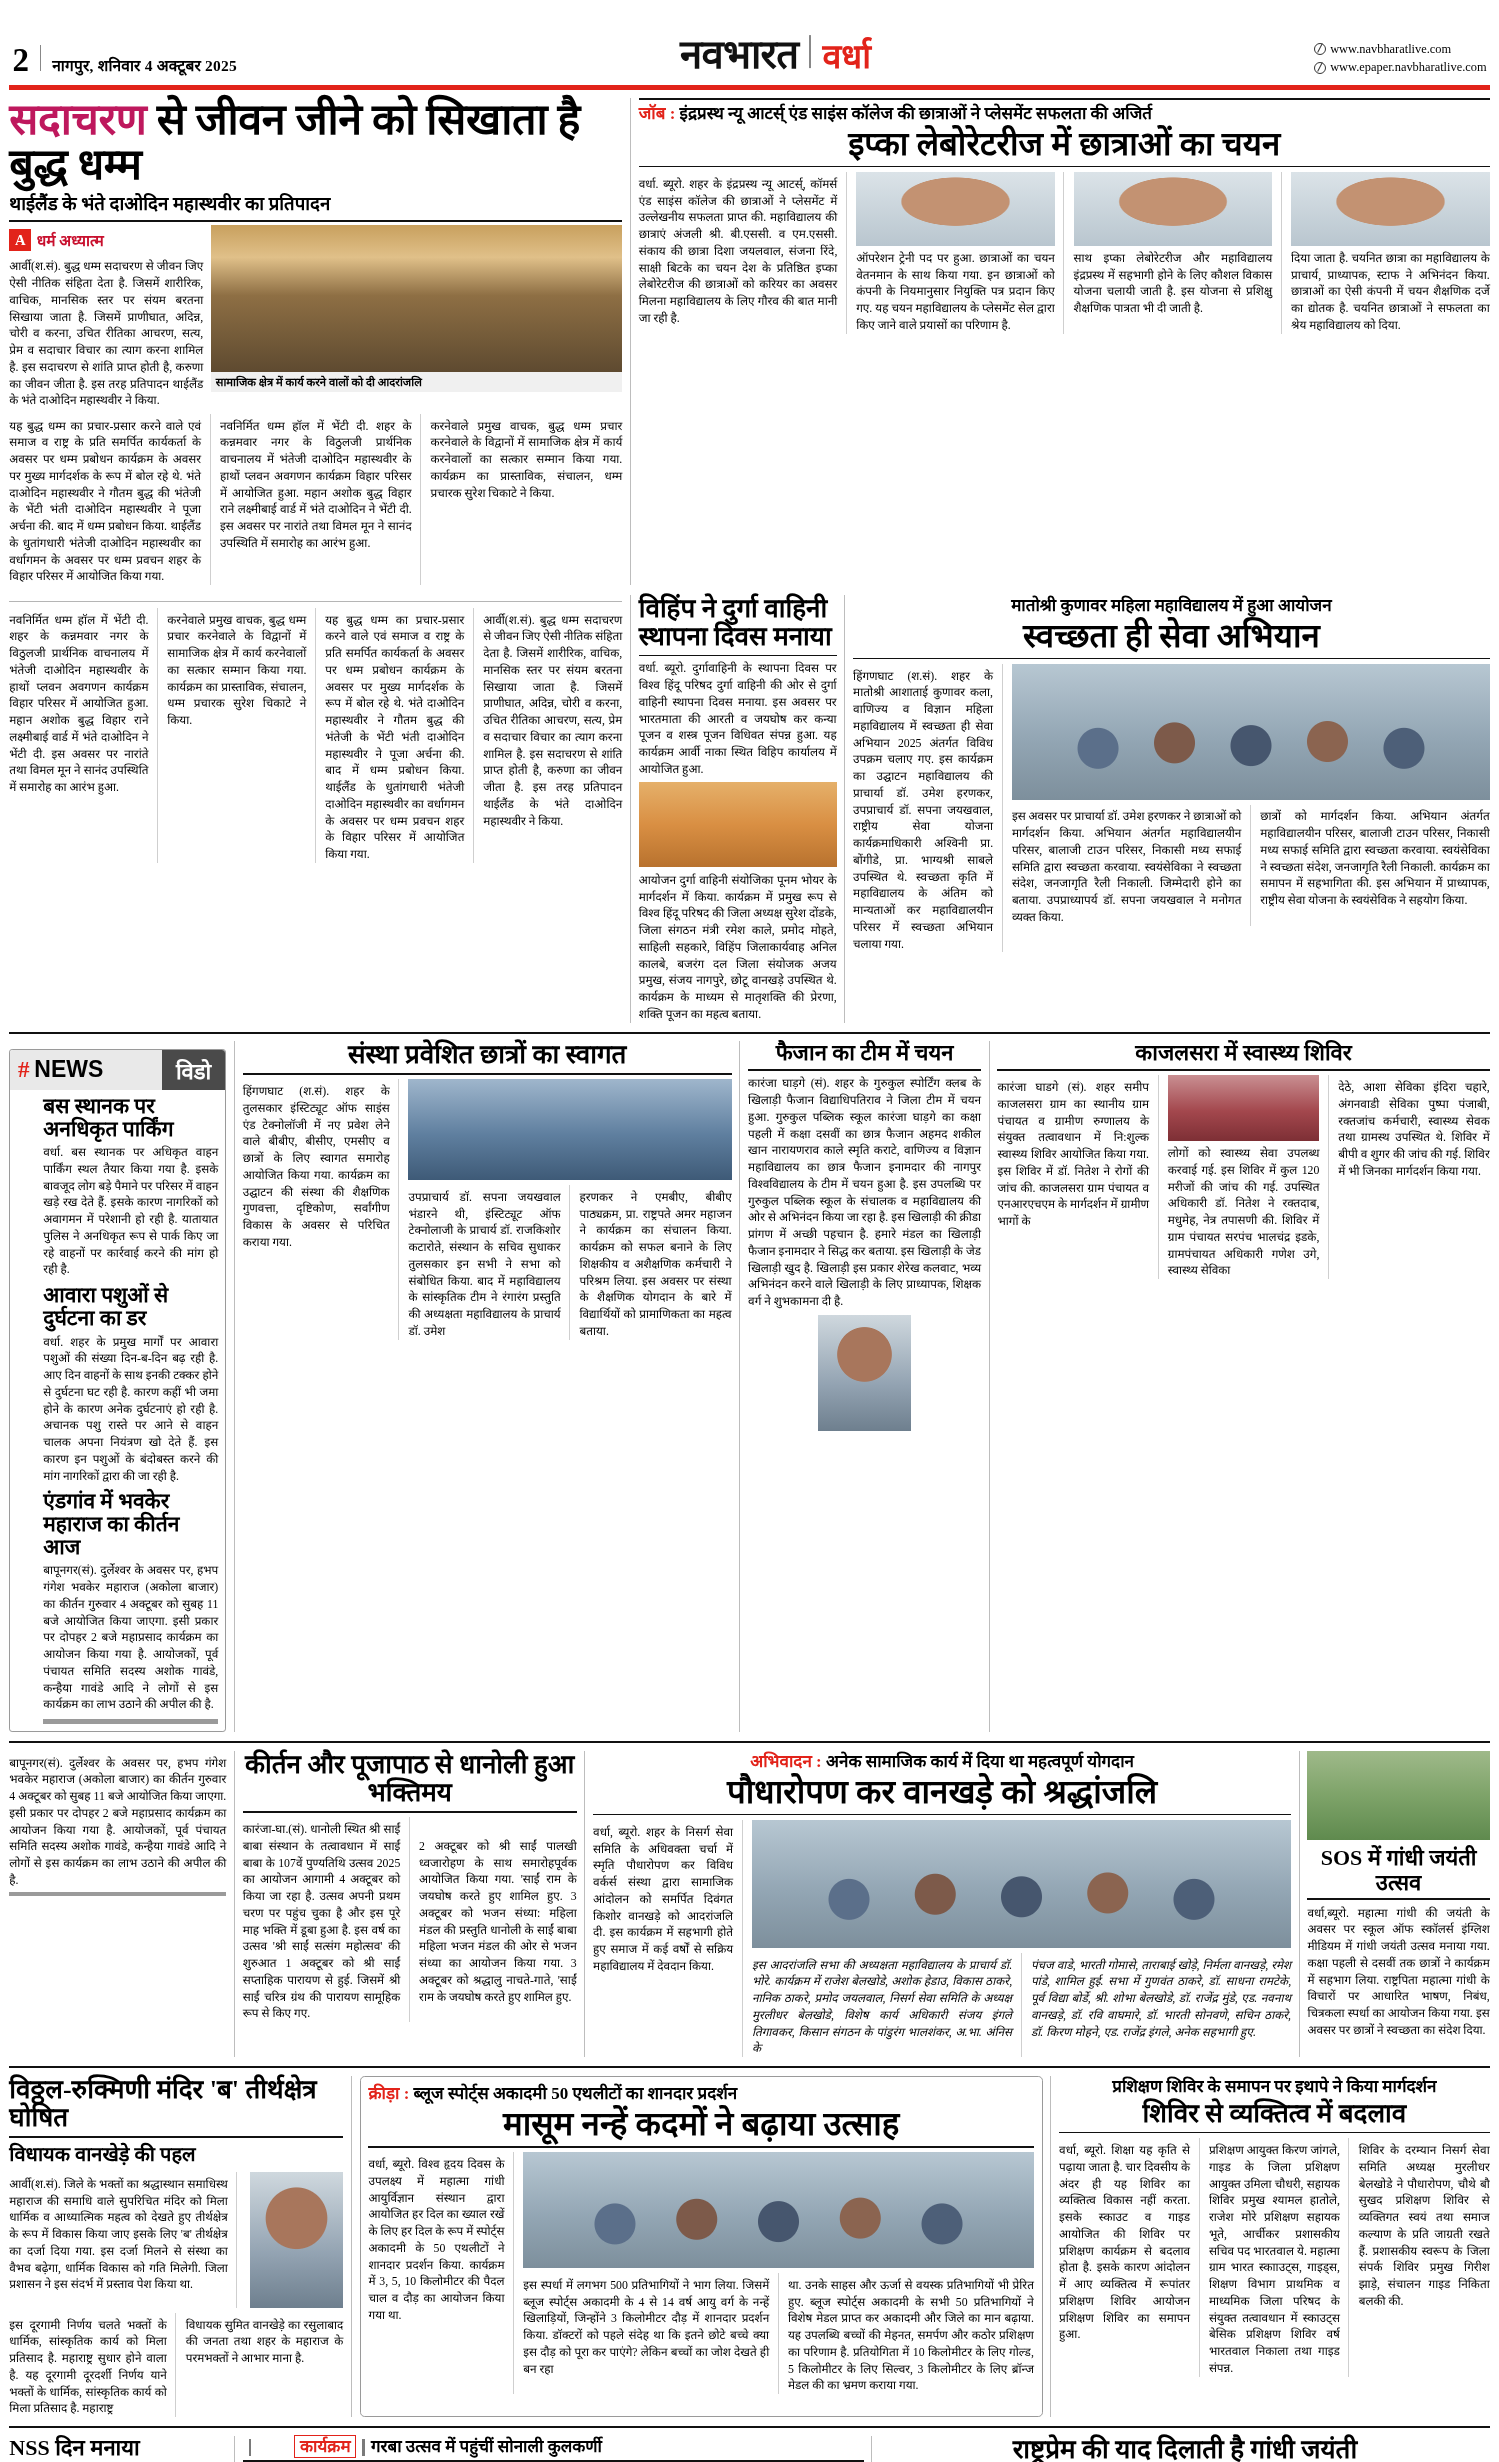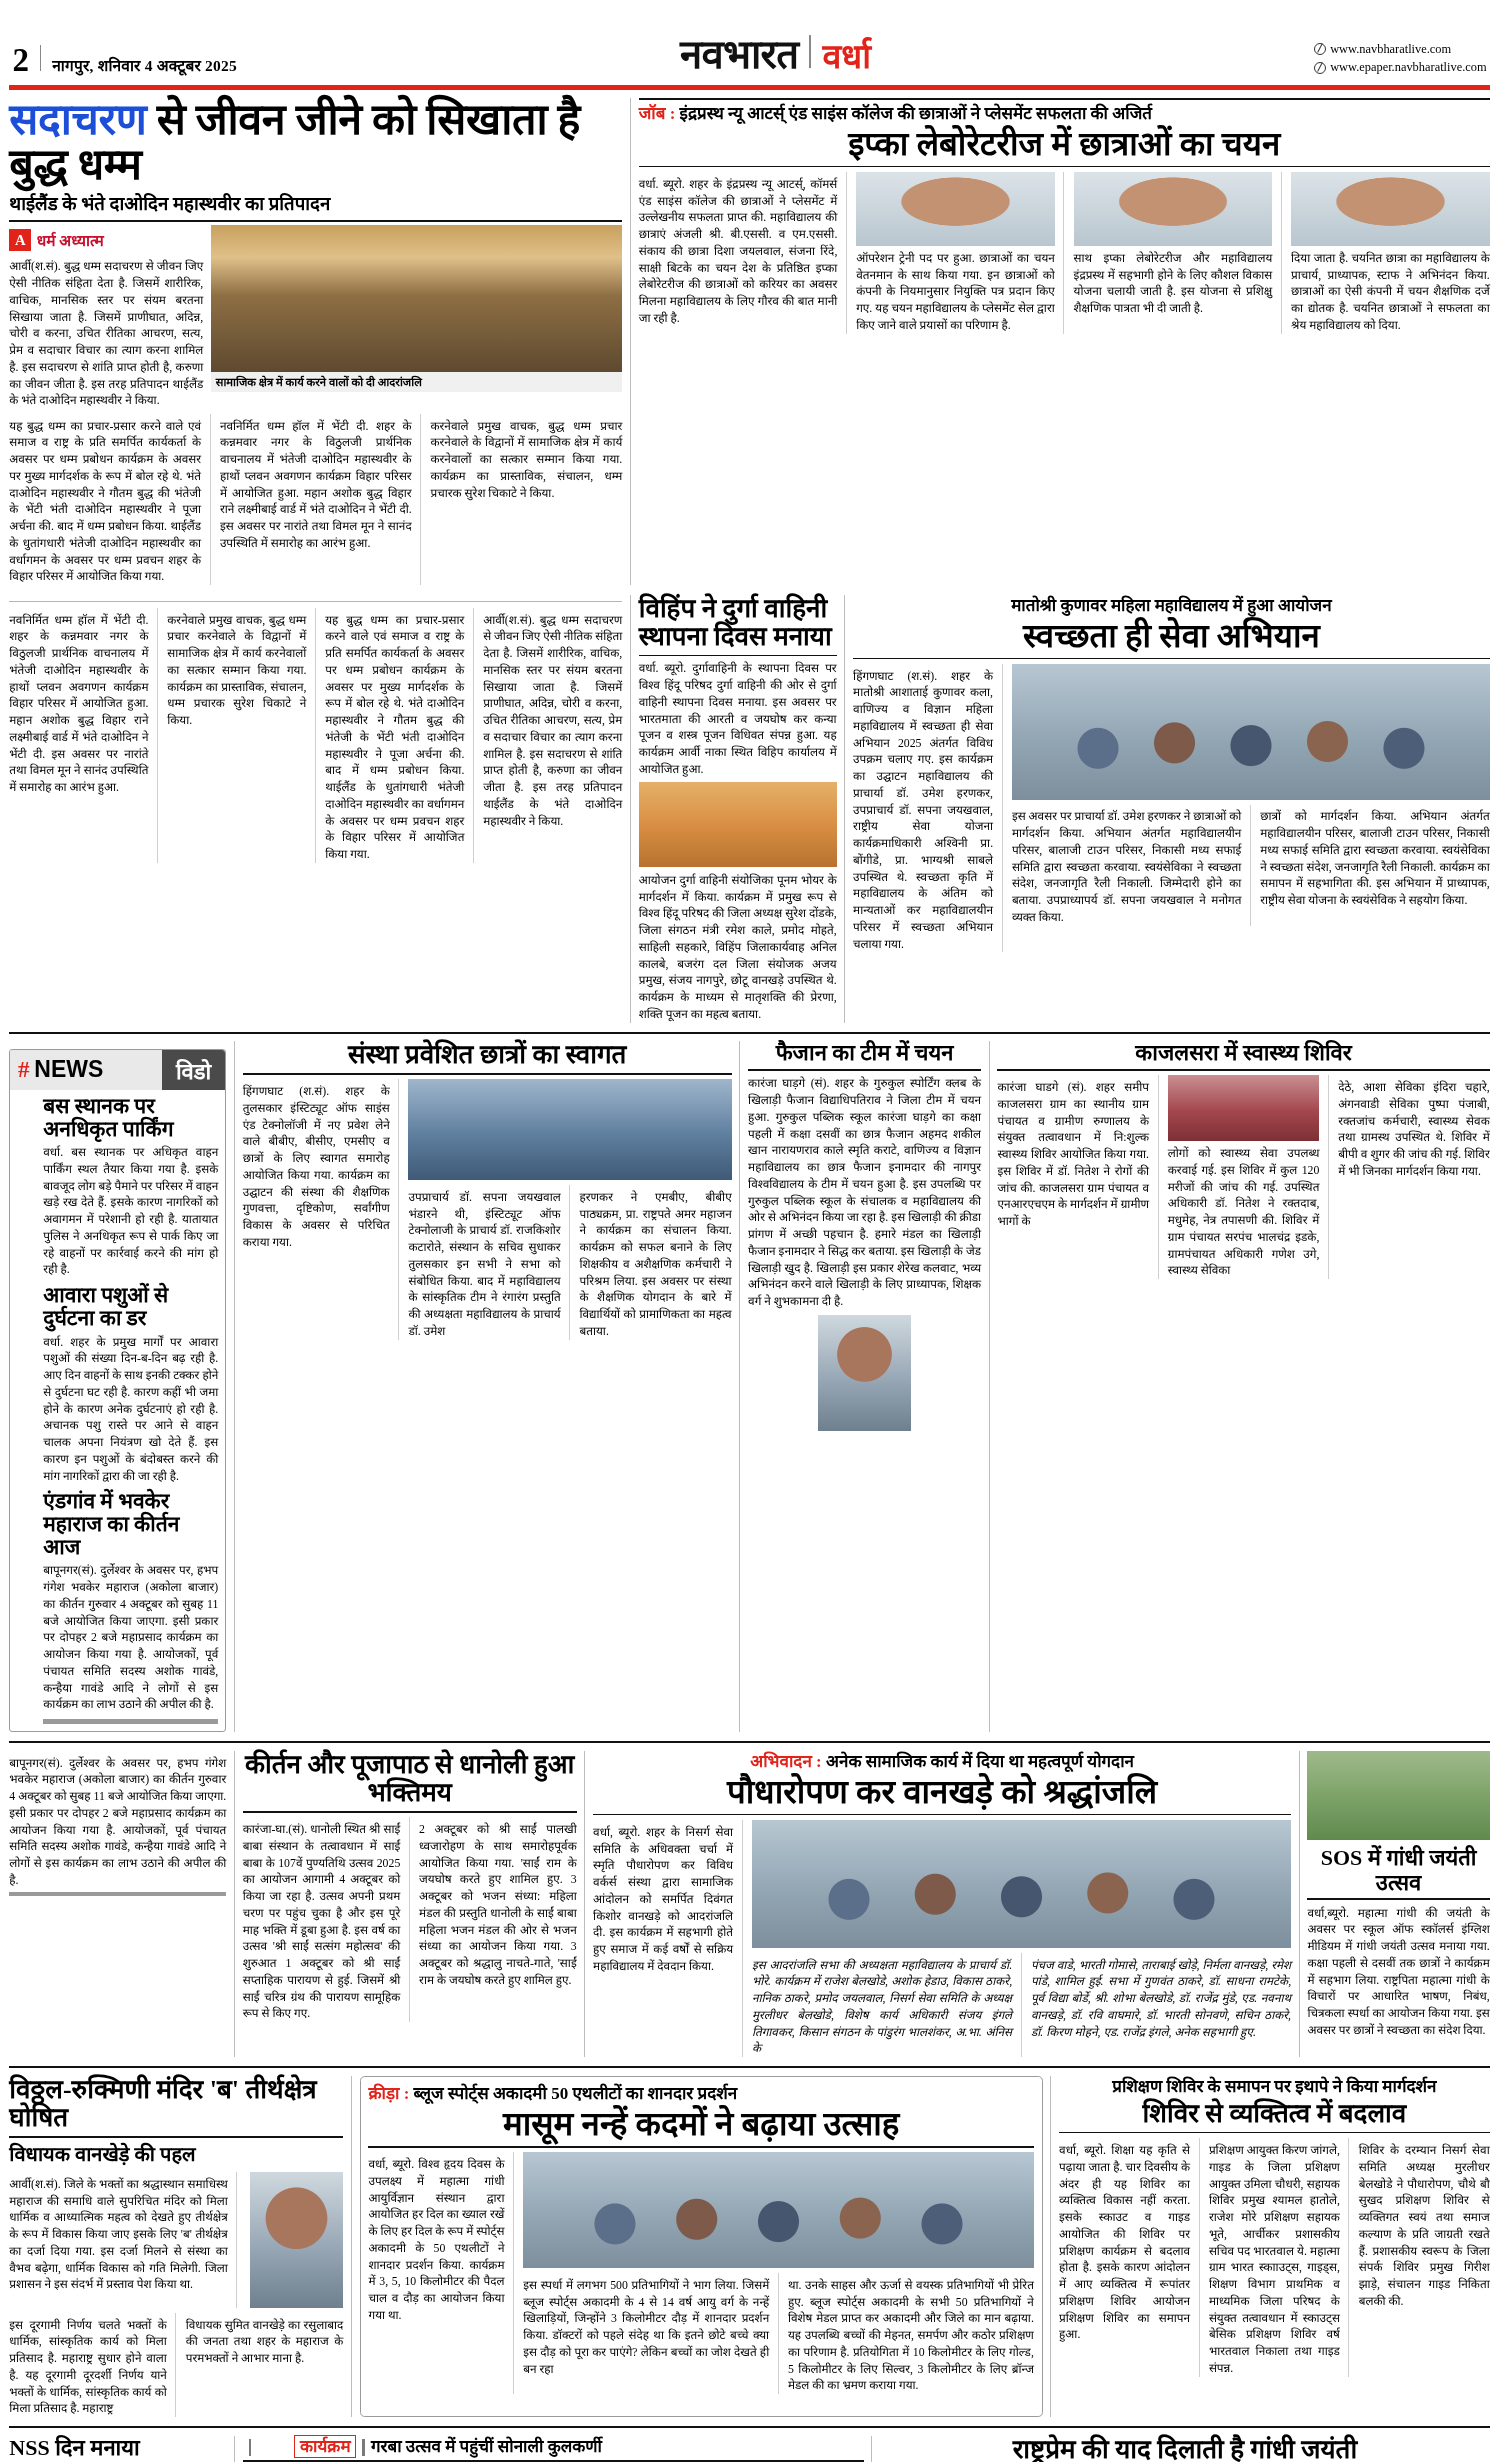--- a/index.html
+++ b/index.html
@@ -29,21 +29,21 @@
 
   
   .grid{display:flex;padding:0 9.3px;box-sizing:border-box;gap:7.8px;}
   .col{box-sizing:border-box;}
   .vsep{width:0.8px;background:#bdbdbd;flex:0 0 0.8px;}
 
   
   .kicker{font-size:17px;font-weight:bold;line-height:1.25;margin:0 0 3.1px 0;}
   .kicker .tag{color:#e2231a;}
   .hl-xxl{font-size:43px;font-weight:bold;line-height:1.04;letter-spacing:-0.4px;margin:0;}
-  .hl-xxl .red{color:#1d4ed8;}
+  .hl-xxl .red{color:#be185d;}
   .hl-xl{font-size:33px;font-weight:bold;line-height:1.08;margin:0;}
   .hl-l{font-size:26px;font-weight:bold;line-height:1.1;margin:0;}
   .hl-m{font-size:22px;font-weight:bold;line-height:1.12;margin:0;}
   .subhead{font-size:18.6px;font-weight:bold;line-height:1.25;margin:4.7px 0 4.7px 0;}
   .body{font-size:11.8px;line-height:1.42;text-align:justify;margin:3.9px 0 0 0;}
   .photocap{background:#f0f0f0;font-size:11.3px;font-weight:bold;padding:3.1px 4.7px;line-height:1.25;}
 
   
   .sect-tag{display:inline-flex;align-items:center;gap:5.4px;margin:4.7px 0 3.1px 0;}
   .sect-tag .mark{width:22px;height:22px;background:#e2231a;color:#fff;font-size:14.7px;font-weight:bold;display:flex;align-items:center;justify-content:center;}
@@ -334,21 +334,21 @@
     <div class="col" style="width:217px;">
       <p class="body">बापूनगर(सं). दुर्लेश्वर के अवसर पर, हभप गंगेश भवकेर महाराज (अकोला बाजार) का कीर्तन गुरुवार 4 अक्टूबर को सुबह 11 बजे आयोजित किया जाएगा. इसी प्रकार पर दोपहर 2 बजे महाप्रसाद कार्यक्रम का आयोजन किया गया है. आयोजकों, पूर्व पंचायत समिति सदस्य अशोक गावंडे, कन्हैया गावंडे आदि ने लोगों से इस कार्यक्रम का लाभ उठाने की अपील की है.</p>
       <div class="minibar"></div>
     </div>
 
     <div class="vsep"></div>
 
     <div class="col" style="width:334px;">
       <h2 class="hl-l centered">कीर्तन और पूजापाठ से धानोली हुआ भक्तिमय</h2>
       <div style="height:1.6px;background:#111;margin:3.1px 0 4.7px 0;"></div>
-      <div style="display:flex;gap:9.3px;">
+      <div style="display:flex;gap:9.3px;align-items:center;">
         <div style="flex:1;border-right:0.8px solid #cfcfcf;padding-right:8.5px;">
           <p class="body">कारंजा-घा.(सं). धानोली स्थित श्री साईं बाबा संस्थान के तत्वावधान में साईं बाबा के 107वें पुण्यतिथि उत्सव 2025 का आयोजन आगामी 4 अक्टूबर को किया जा रहा है. उत्सव अपनी प्रथम चरण पर पहुंच चुका है और इस पूरे माह भक्ति में डूबा हुआ है. इस वर्ष का उत्सव 'श्री साईं सत्संग महोत्सव' की शुरुआत 1 अक्टूबर को श्री साईं सप्ताहिक पारायण से हुई. जिसमें श्री साईं चरित्र ग्रंथ की पारायण सामूहिक रूप से किए गए.</p>
         </div>
         <div style="flex:1;">
           <p class="body">2 अक्टूबर को श्री साईं पालखी ध्वजारोहण के साथ समारोहपूर्वक आयोजित किया गया. 'साईं राम के जयघोष करते हुए शामिल हुए. 3 अक्टूबर को भजन संध्या: महिला मंडल की प्रस्तुति धानोली के साईं बाबा महिला भजन मंडल की ओर से भजन संध्या का आयोजन किया गया. 3 अक्टूबर को श्रद्धालु नाचते-गाते, 'साईं राम के जयघोष करते हुए शामिल हुए.</p>
         </div>
       </div>
     </div>
 
     <div class="vsep"></div>

